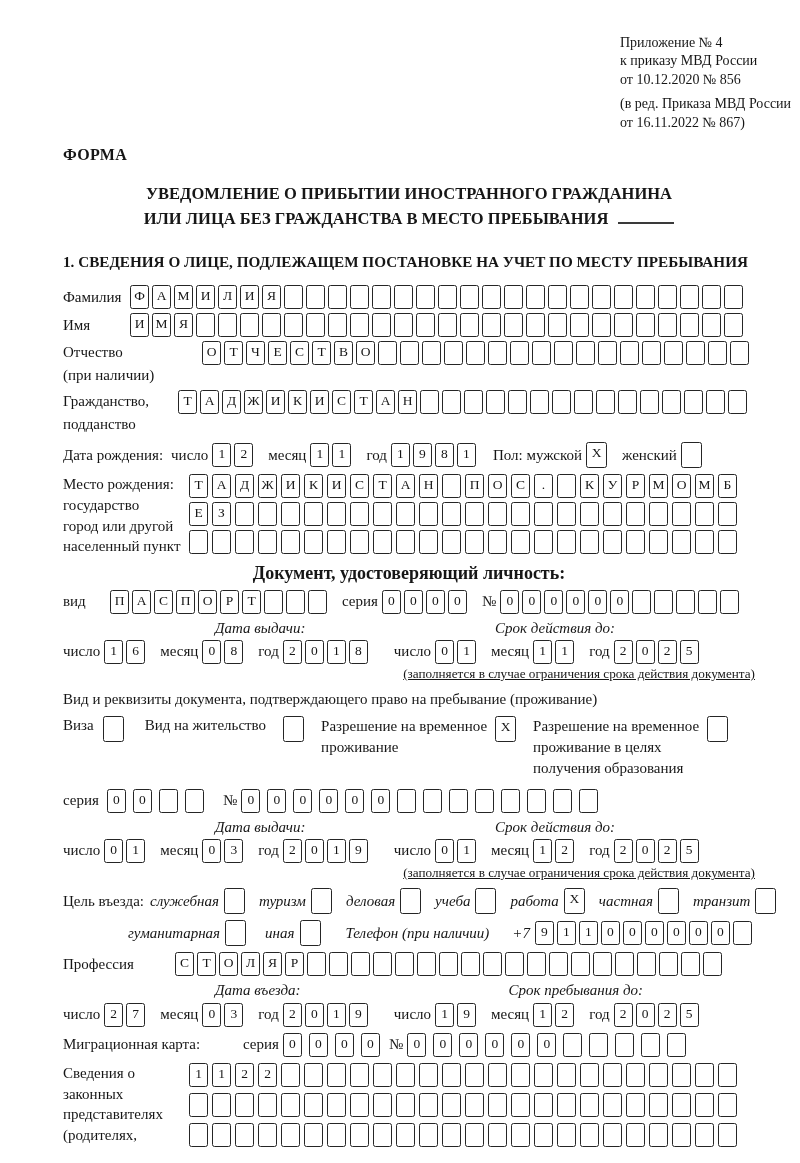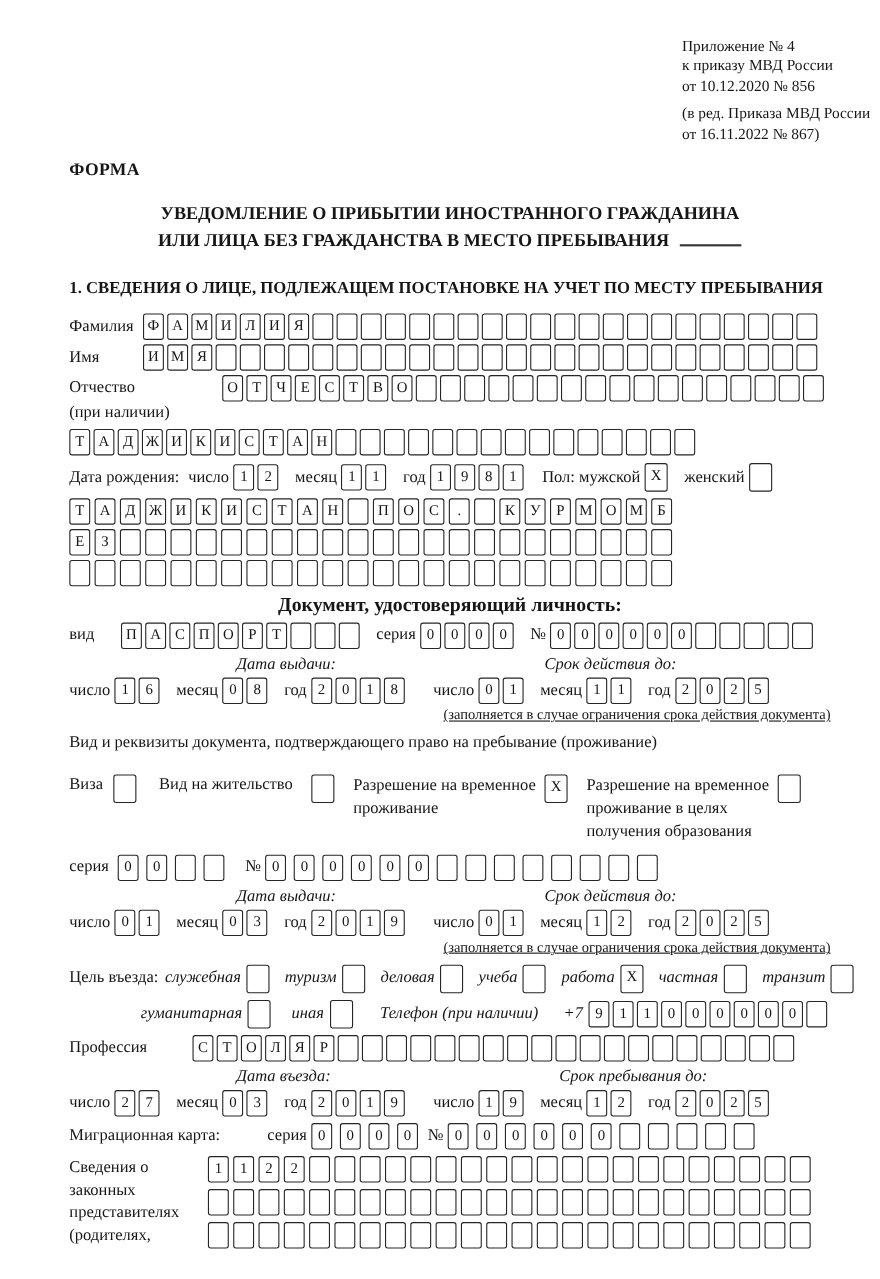--- a/index.html
+++ b/index.html
@@ -43,21 +43,21 @@
   .hdrrow { display: flex; margin-top: 5px; font-style: italic; }
   .h1 { margin-left: 152px; }
   .h2 { margin-left: auto; margin-right: 140px; }
   .h2.stay { margin-right: 112px; }
   .cap { font-size: 13.2px; margin-top: 1px; text-decoration: underline; }
   .cap.right { text-align: right; }
   .dochdr { text-align: center; font-weight: bold; margin-top: 5px; font-size: 18px; }
   .intro { margin-top: 8px; }
   .intro2 { margin-top: 4px; }
 
-  .permits { margin-top: 18px; }
+  .permits { margin-top: 6px; }
   .permits .plab { margin-right: 9px; }
   .permits .cen { text-align: left; line-height: 1.4; margin: 0 8px 0 14px; }
   .gridcol .gridrow { margin-top: 4px; white-space: nowrap; }
   .gridcol .gridrow:first-child { margin-top: 0; }
   .lab2 { line-height: 1.5; }
   .labcol div { line-height: 1.38; }
   .pl { margin: 0 5px 0 11px; flex: 0 0 auto; font-style: italic; }
   .pl.first { margin-left: 6px; }
   .indent65 { margin-left: 65px; }
 </style>
@@ -96,38 +96,48 @@
 
   <div class="frow top">
     <span class="flabel w139 lab2">
       <span>Отчество</span><br>
       <span>(при наличии)</span>
     </span>
     <span class="cells"><span class="cbox">О</span><span class="cbox">Т</span><span class="cbox">Ч</span><span class="cbox">Е</span><span class="cbox">С</span><span class="cbox">Т</span><span class="cbox">В</span><span class="cbox">О</span><span class="cbox"></span><span class="cbox"></span><span class="cbox"></span><span class="cbox"></span><span class="cbox"></span><span class="cbox"></span><span class="cbox"></span><span class="cbox"></span><span class="cbox"></span><span class="cbox"></span><span class="cbox"></span><span class="cbox"></span><span class="cbox"></span><span class="cbox"></span><span class="cbox"></span><span class="cbox"></span><span class="cbox"></span></span>
   </div>
 
   <div class="frow top">
+    <span class="flabel w115 lab2">
+      <span>Гражданство,</span><br>
+      <span>подданство</span>
+    </span>
     <span class="cells"><span class="cbox">Т</span><span class="cbox">А</span><span class="cbox">Д</span><span class="cbox">Ж</span><span class="cbox">И</span><span class="cbox">К</span><span class="cbox">И</span><span class="cbox">С</span><span class="cbox">Т</span><span class="cbox">А</span><span class="cbox">Н</span><span class="cbox"></span><span class="cbox"></span><span class="cbox"></span><span class="cbox"></span><span class="cbox"></span><span class="cbox"></span><span class="cbox"></span><span class="cbox"></span><span class="cbox"></span><span class="cbox"></span><span class="cbox"></span><span class="cbox"></span><span class="cbox"></span><span class="cbox"></span><span class="cbox"></span></span>
   </div>
 
   <div class="frow" style="margin-top:7px">
     <span class="flabel">Дата рождения:</span>
     <span class="dl first">число</span>
     <span class="cells"><span class="cbox">1</span><span class="cbox">2</span></span>
     <span class="dl">месяц</span>
     <span class="cells"><span class="cbox">1</span><span class="cbox">1</span></span>
     <span class="dl">год</span>
     <span class="cells"><span class="cbox">1</span><span class="cbox">9</span><span class="cbox">8</span><span class="cbox">1</span></span>
     <span class="dl" style="margin-left:14px">Пол: мужской</span>
     <span class="cells chk"><span class="cbox">X</span></span>
     <span class="dl">женский</span>
     <span class="cells chk"><span class="cbox"></span></span>
   </div>
 
   <div class="frow top" style="margin-top:6px">
+    <div class="flabel w126 labcol">
+      <div>Место рождения:</div>
+      <div>государство</div>
+      <div>город или другой</div>
+      <div>населенный пункт</div>
+    </div>
     <div class="gridcol">
       <div class="gridrow sp"><span class="cbox">Т</span><span class="cbox">А</span><span class="cbox">Д</span><span class="cbox">Ж</span><span class="cbox">И</span><span class="cbox">К</span><span class="cbox">И</span><span class="cbox">С</span><span class="cbox">Т</span><span class="cbox">А</span><span class="cbox">Н</span><span class="cbox"></span><span class="cbox">П</span><span class="cbox">О</span><span class="cbox">С</span><span class="cbox">.</span><span class="cbox"></span><span class="cbox">К</span><span class="cbox">У</span><span class="cbox">Р</span><span class="cbox">М</span><span class="cbox">О</span><span class="cbox">М</span><span class="cbox">Б</span></div>
       <div class="gridrow sp"><span class="cbox">Е</span><span class="cbox">З</span><span class="cbox"></span><span class="cbox"></span><span class="cbox"></span><span class="cbox"></span><span class="cbox"></span><span class="cbox"></span><span class="cbox"></span><span class="cbox"></span><span class="cbox"></span><span class="cbox"></span><span class="cbox"></span><span class="cbox"></span><span class="cbox"></span><span class="cbox"></span><span class="cbox"></span><span class="cbox"></span><span class="cbox"></span><span class="cbox"></span><span class="cbox"></span><span class="cbox"></span><span class="cbox"></span><span class="cbox"></span></div>
       <div class="gridrow sp"><span class="cbox"></span><span class="cbox"></span><span class="cbox"></span><span class="cbox"></span><span class="cbox"></span><span class="cbox"></span><span class="cbox"></span><span class="cbox"></span><span class="cbox"></span><span class="cbox"></span><span class="cbox"></span><span class="cbox"></span><span class="cbox"></span><span class="cbox"></span><span class="cbox"></span><span class="cbox"></span><span class="cbox"></span><span class="cbox"></span><span class="cbox"></span><span class="cbox"></span><span class="cbox"></span><span class="cbox"></span><span class="cbox"></span><span class="cbox"></span></div>
     </div>
   </div>
 
   <div class="dochdr">Документ, удостоверяющий личность:</div>
 
   <div class="frow">

